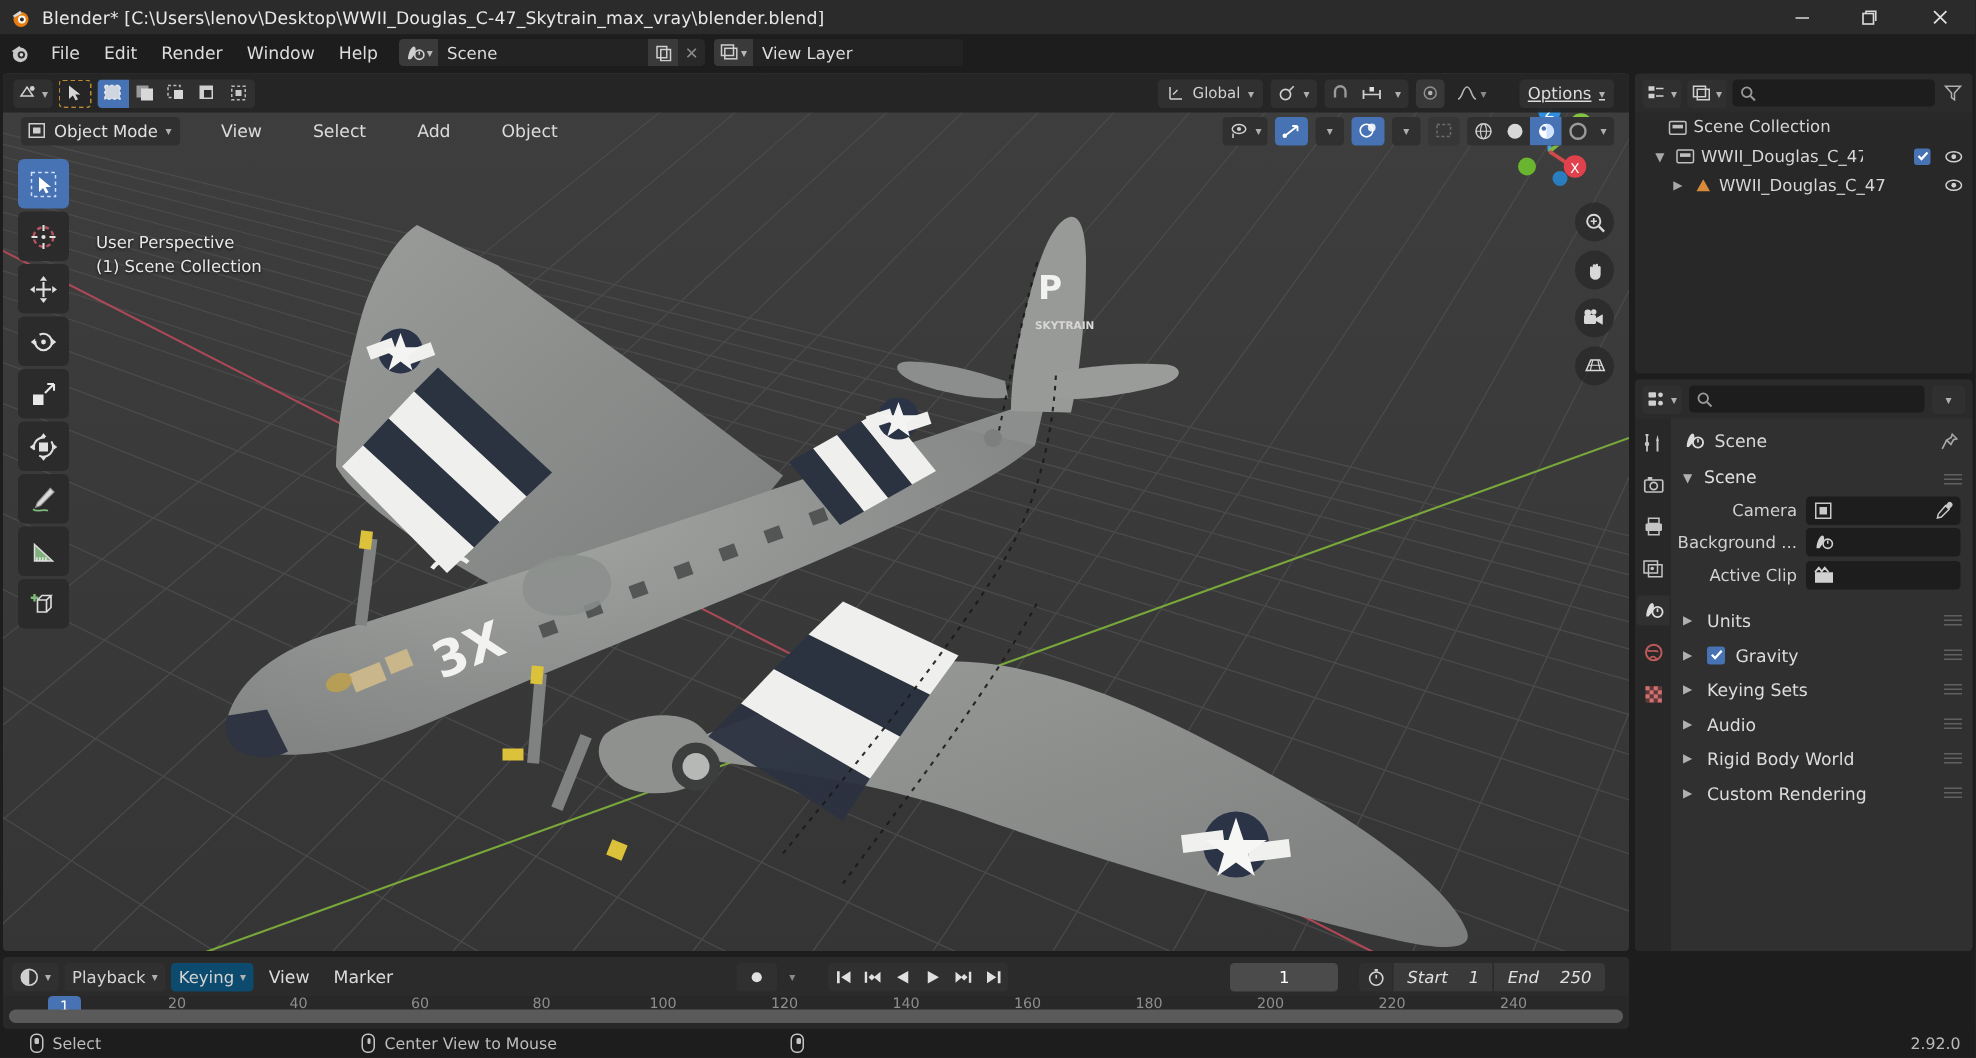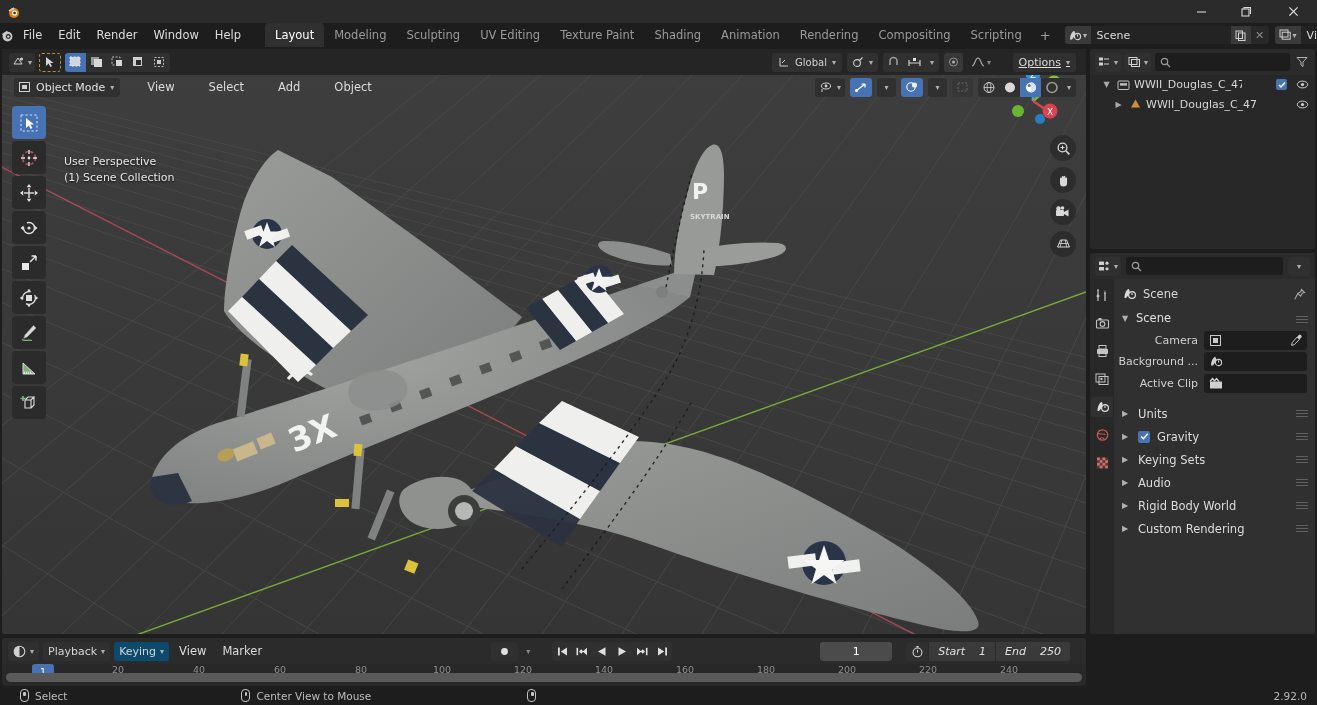--- a/index.html
+++ b/index.html
@@ -243,20 +243,21 @@
 
   <div class="titlebar">
     <div class="blender-logo">
       <svg width="14" height="14" viewBox="0 0 14 14">
         <circle cx="7" cy="8" r="5" fill="#e87d0d"></circle>
         <circle cx="7.6" cy="8" r="2.6" fill="#f8f8f8"></circle>
         <circle cx="7.6" cy="8" r="1.3" fill="#2b2b2b"></circle>
         <path d="M1.5 5.5 L6.5 2.2 L7.6 4 L2.6 6.6 Z" fill="#d8d8d8"></path>
       </svg>
     </div>
+    <div class="title-text">Blender* [C:\Users\lenov\Desktop\WWII_Douglas_C-47_Skytrain_max_vray\blender.blend]</div>
     <div class="wincontrols">
       <div>
         <svg width="11" height="11" viewBox="0 0 11 11">
             <line x1="1" y1="6" x2="10" y2="6" stroke="#d8d8d8" stroke-width="1.1"></line>
           </svg>
       </div>
       <div>
         <svg width="11" height="11" viewBox="0 0 11 11">
           <rect x="1" y="3" width="7" height="7" fill="none" stroke="#d8d8d8" stroke-width="1.1"></rect>
           <path d="M3 3 V1.5 H9.5 V8" fill="none" stroke="#d8d8d8" stroke-width="1.1"></path>
@@ -279,33 +280,20 @@
         <circle cx="7.7" cy="8" r="1.1" fill="#d8d8d8"></circle>
         <path d="M1.8 5.6 L6.5 2.5 L7.5 4.2 L2.8 6.7 Z" fill="#c8c8c8"></path>
       </svg>
     </div>
     <div class="menu-item">File</div>
     <div class="menu-item">Edit</div>
     <div class="menu-item">Render</div>
     <div class="menu-item">Window</div>
     <div class="menu-item">Help</div>
 
-    <div class="workspaces">
-      <div class="ws-tab active">Layout</div>
-      <div class="ws-tab">Modeling</div>
-      <div class="ws-tab">Sculpting</div>
-      <div class="ws-tab">UV Editing</div>
-      <div class="ws-tab">Texture Paint</div>
-      <div class="ws-tab">Shading</div>
-      <div class="ws-tab">Animation</div>
-      <div class="ws-tab">Rendering</div>
-      <div class="ws-tab">Compositing</div>
-      <div class="ws-tab">Scripting</div>
-      <div class="ws-plus">+</div>
-    </div>
 
     <div class="scene-block">
       <div class="idblock">
         <div class="id-icon">
           <svg width="14" height="13" viewBox="0 0 14 13">
             <path d="M2 10.5 C2 6 4.5 2 6 2 C7 2 7.5 4 6.8 6 C6.2 7.8 5 9 4 10.5 Z" fill="#cfcfcf"></path>
             <circle cx="9.5" cy="7.5" r="3.1" fill="none" stroke="#cfcfcf" stroke-width="1.1"></circle>
             <line x1="9.5" y1="7.5" x2="9.5" y2="5.4" stroke="#cfcfcf" stroke-width="1"></line>
           </svg>
           <span style="color:#b8b8b8;font-size:8px">▾</span>
@@ -849,20 +837,29 @@
           </svg>
         <span></span>
       </div>
       <div style="width:16px;display:flex;align-items:center;justify-content:center">
         <svg width="12" height="12" viewBox="0 0 12 12">
             <path d="M1 1.5 L11 1.5 L7 6 L7 10.5 L5 9 L5 6 Z" fill="none" stroke="#b0b0b0" stroke-width="1"></path>
           </svg>
       </div>
     </div>
 
+    <div class="ol-row" style="padding-left:22px">
+      <span>
+        <svg width="13" height="12" viewBox="0 0 13 12">
+            <rect x="1" y="2" width="11" height="8.5" rx="1" fill="none" stroke="#c0c0c0" stroke-width="1"></rect>
+            <rect x="3" y="4.2" width="7" height="2.4" fill="#c0c0c0"></rect>
+          </svg>
+      </span>
+      <span class="ol-name">Scene Collection</span>
+    </div>
 
     <div class="ol-row" style="padding-left:10px">
       <span class="ol-tri">▼</span>
       <span>
         <svg width="13" height="12" viewBox="0 0 13 12">
             <rect x="1" y="2" width="11" height="8.5" rx="1" fill="none" stroke="#c0c0c0" stroke-width="1"></rect>
             <rect x="3" y="4.2" width="7" height="2.4" fill="#c0c0c0"></rect>
           </svg>
       </span>
       <span class="ol-name" style="max-width:108px">WWII_Douglas_C_47_Sky</span>

